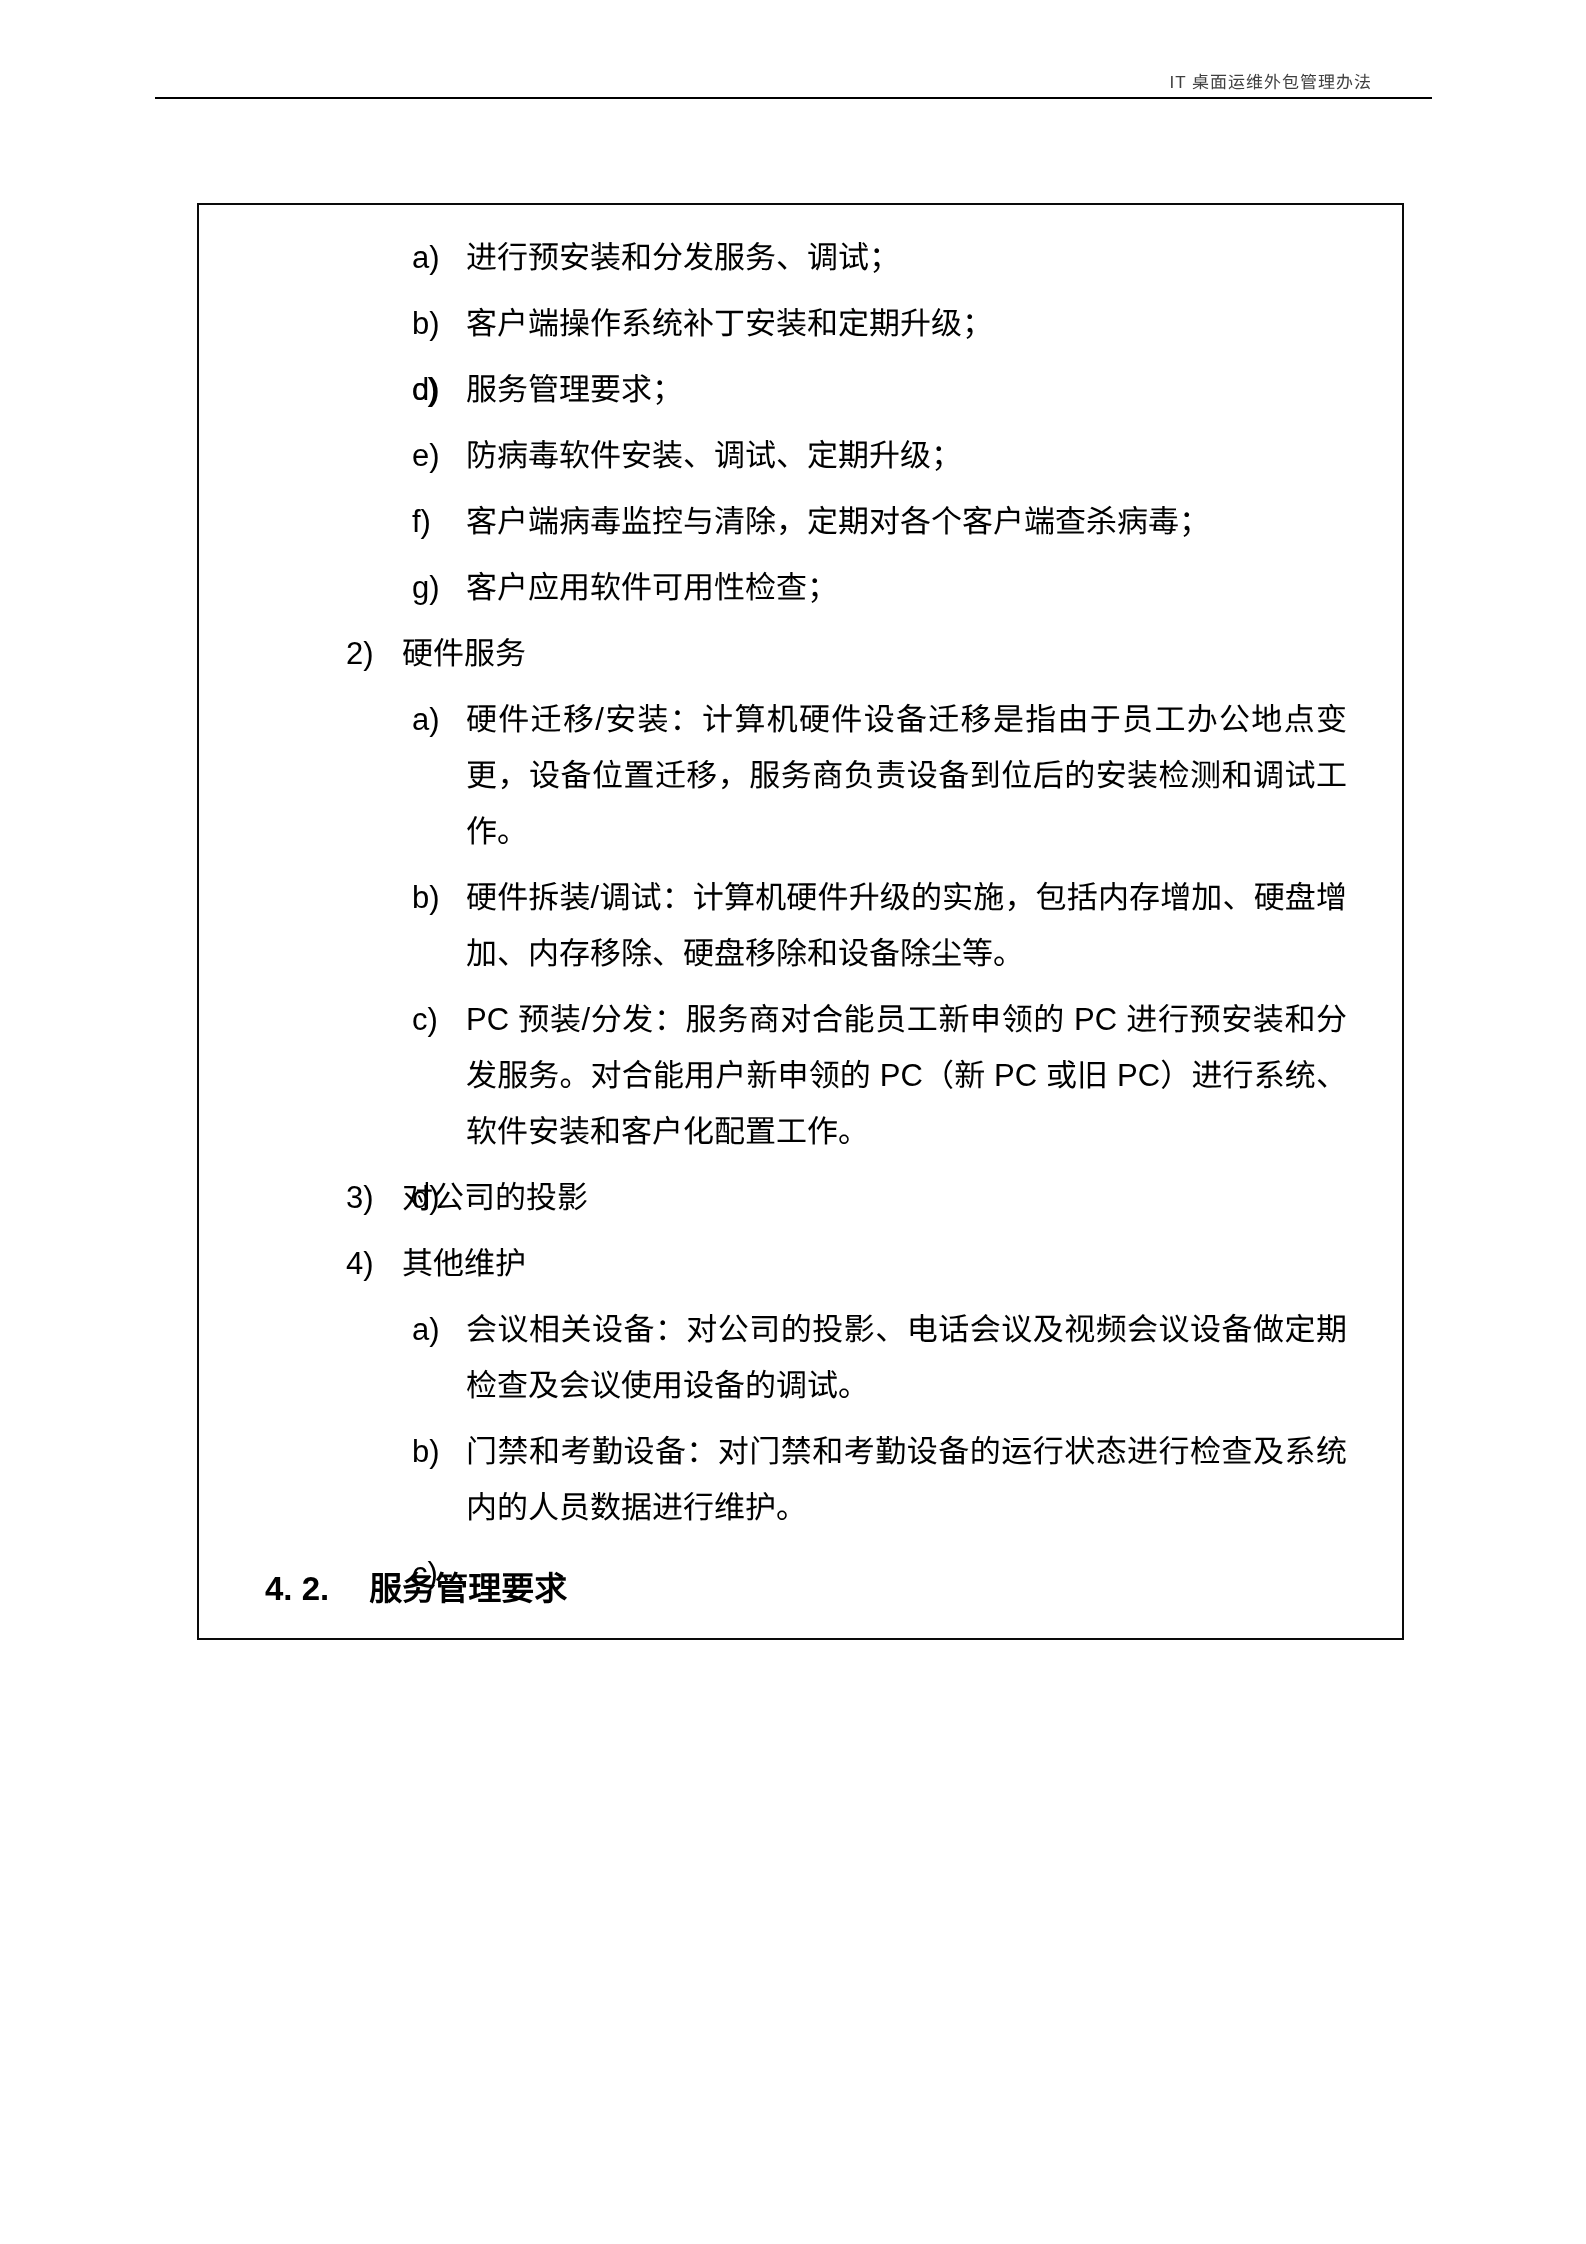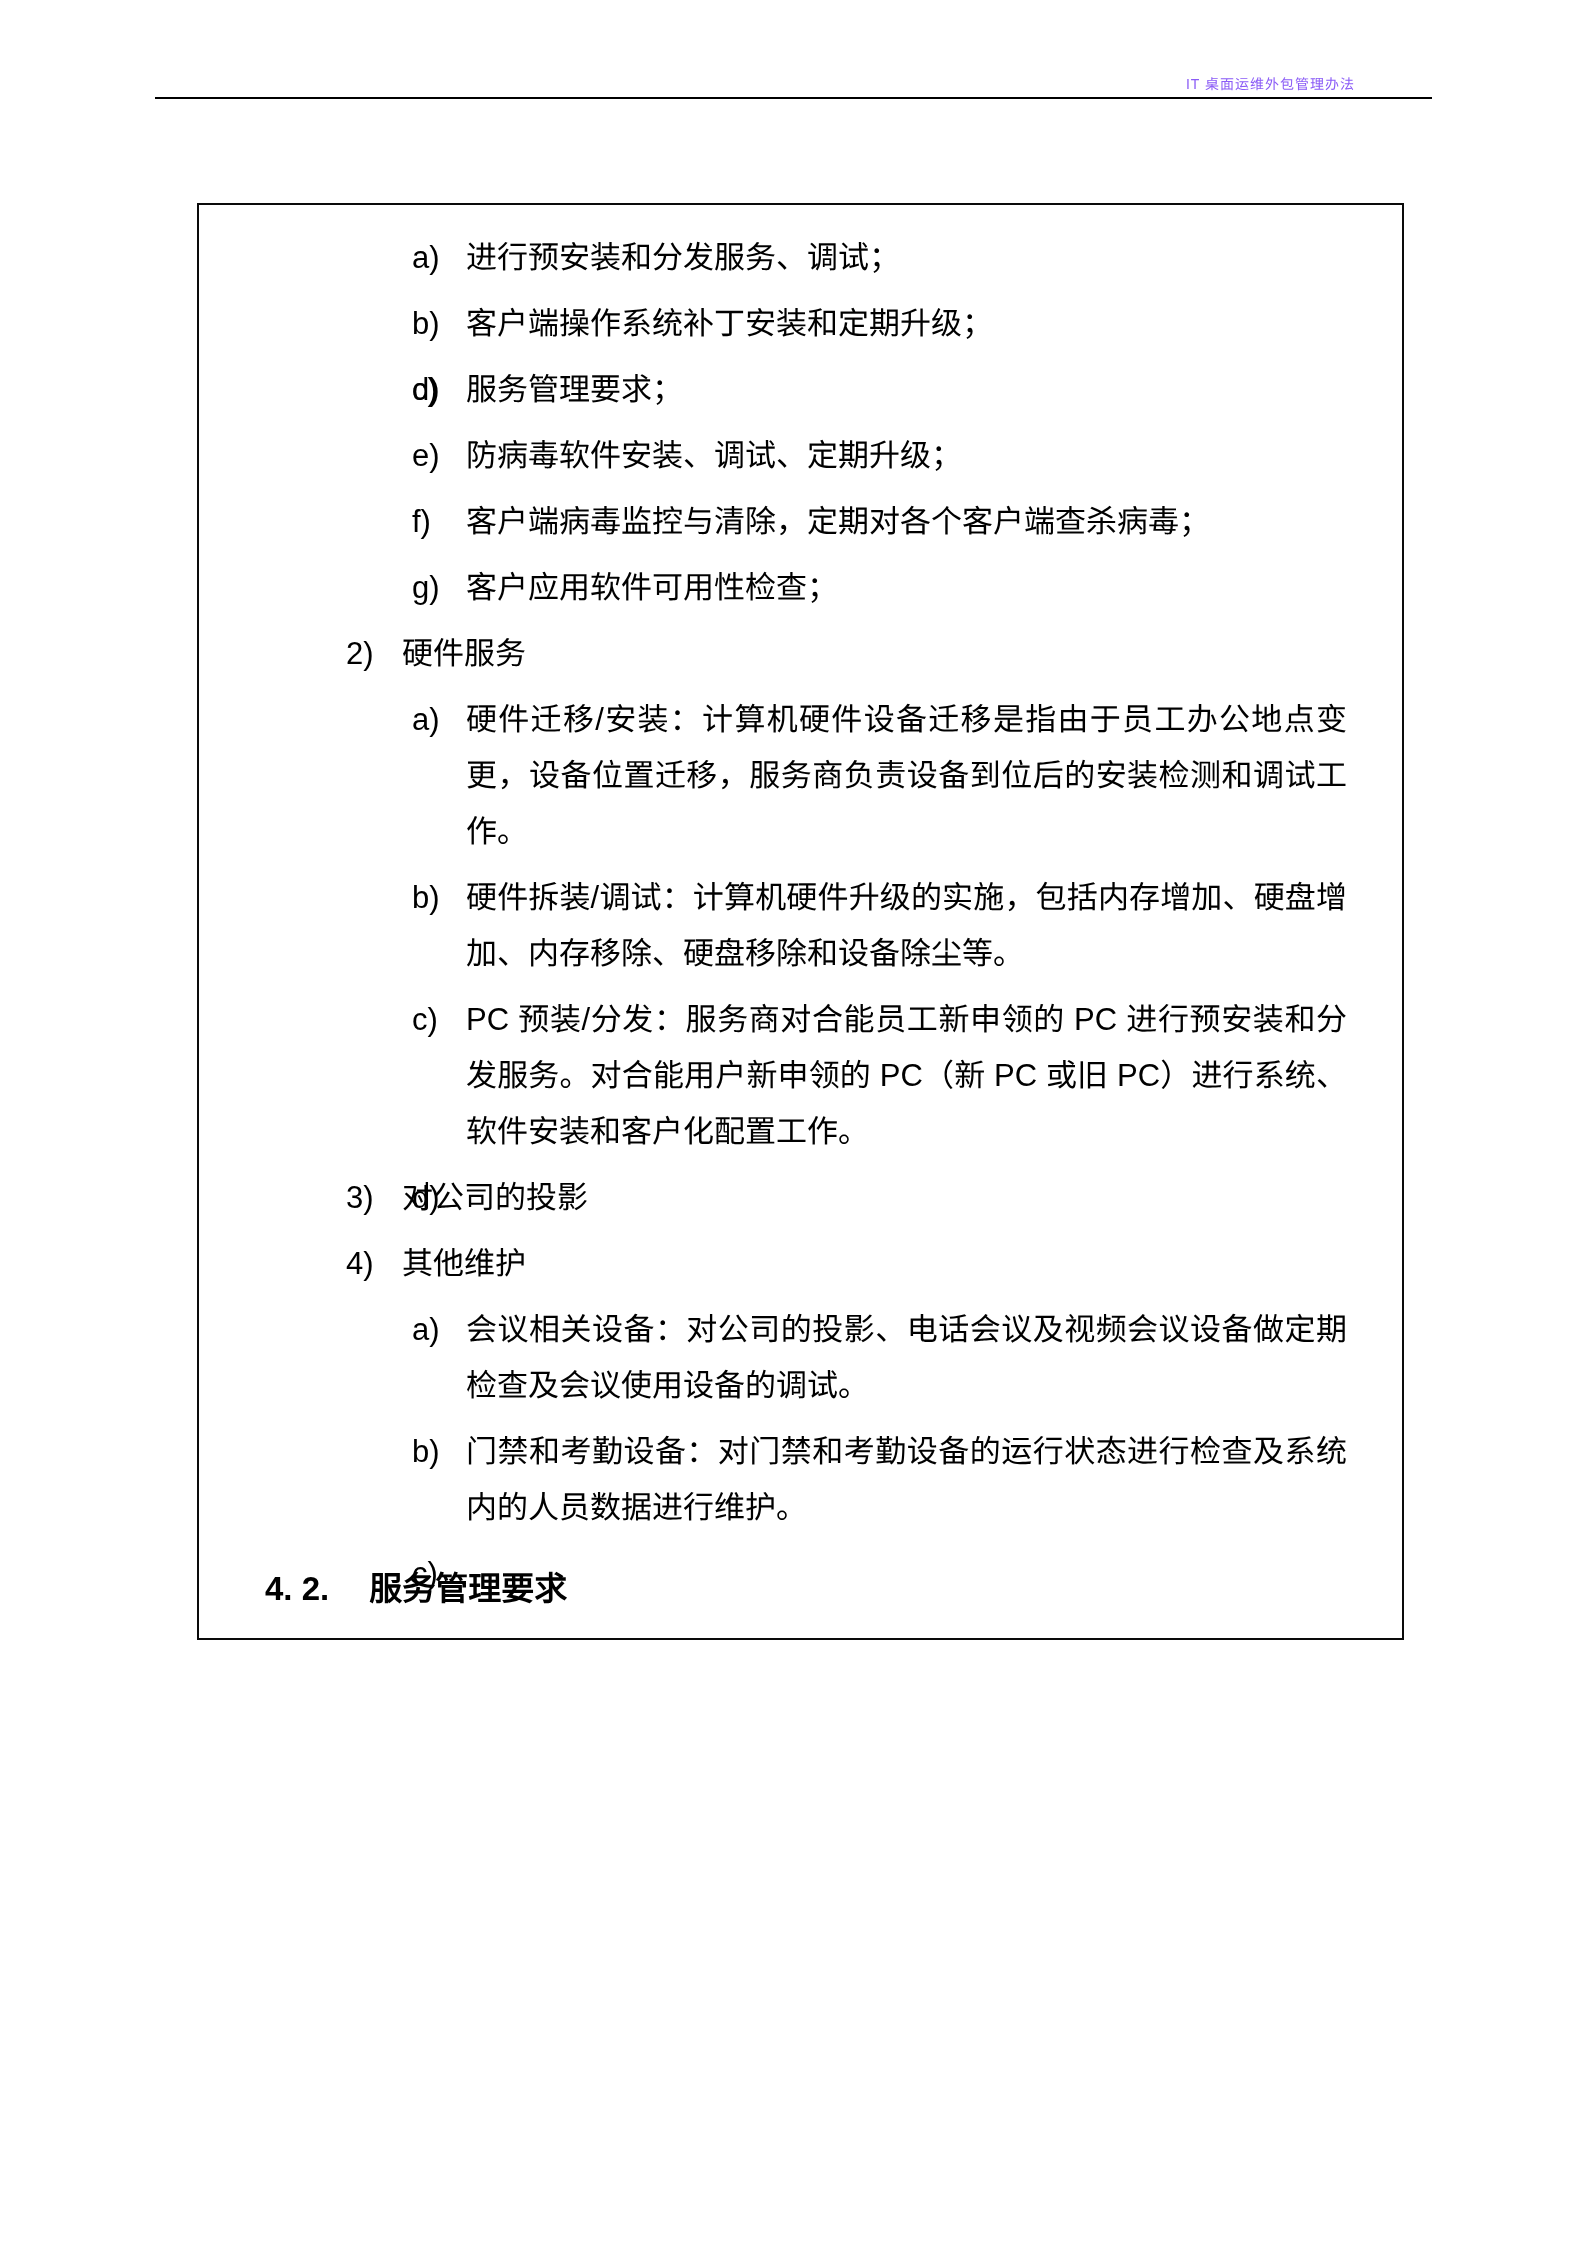--- a/index.html
+++ b/index.html
@@ -10,22 +10,22 @@
     font-family:"Liberation Sans","DejaVu Sans",sans-serif;
     color:#000;
     overflow:hidden;
   }
   
   .page-header{
     position:absolute;left:155px;top:0;width:1277px;height:97px;
     border-bottom:2px solid #000;
   }
   .doc-title{
-    position:absolute;right:77px;bottom:4px;
-    font-size:14px;letter-spacing:1px;color:#8b5cf6;
+    position:absolute;right:60px;bottom:4px;
+    font-size:17px;letter-spacing:1px;color:#404040;
     white-space:nowrap;
   }
   
   .content-box{
     position:absolute;left:197px;top:203px;width:1203px;
     border:2px solid #0a0a0a;
     padding:25px 0 20px 0;
     box-sizing:content-box;
     background:#fff;
   }

